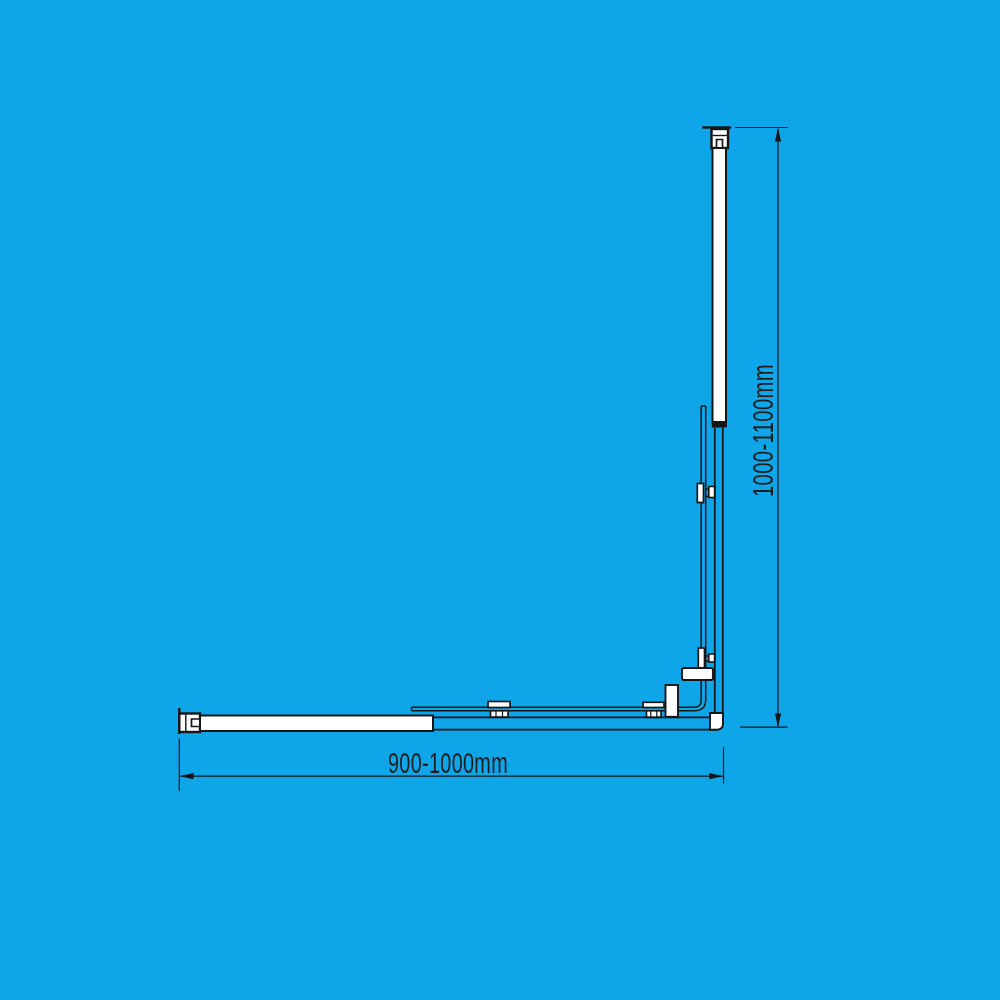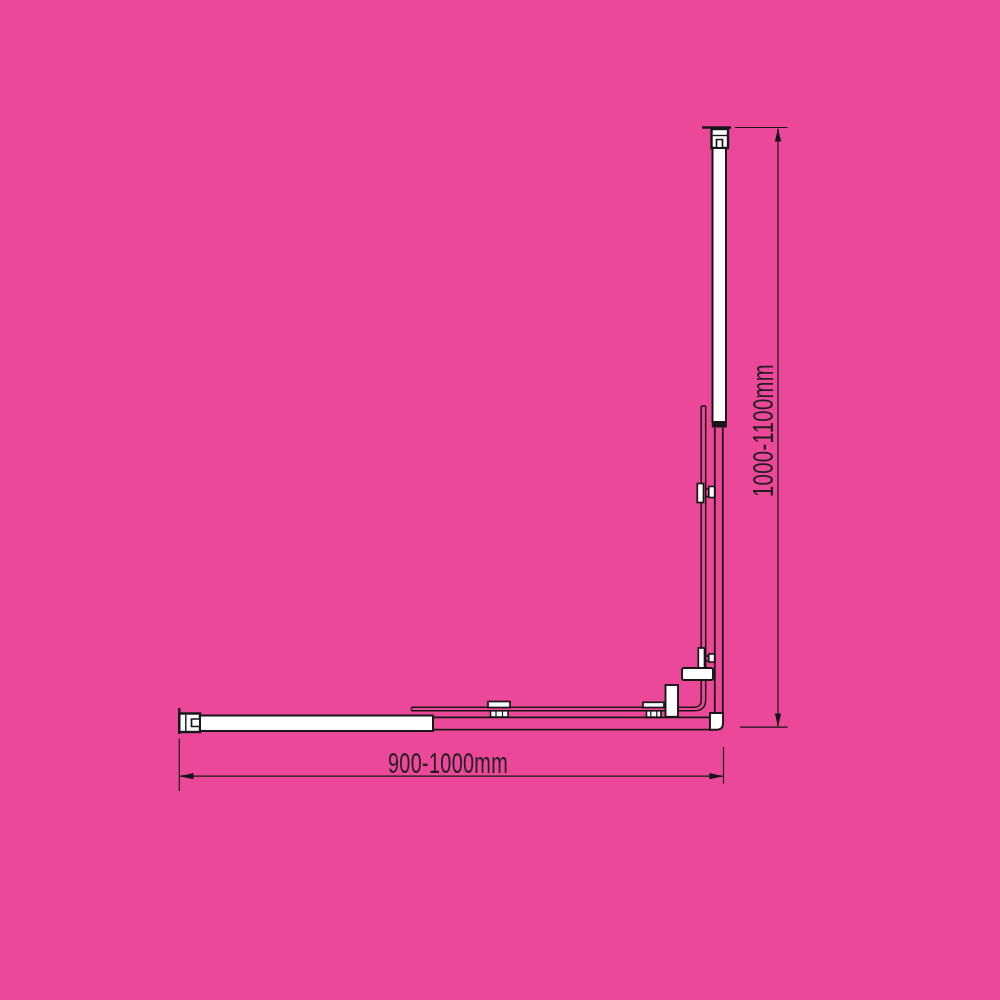--- a/index.html
+++ b/index.html
@@ -1,17 +1,17 @@
 <!DOCTYPE html>
 <html><head>
 <meta charset="utf-8">
 <style>
   html,body{margin:0;padding:0;background:#ffffff;}
   .stage{
-    width:1000px;height:1000px;background:#ec4899;position:relative;overflow:hidden;
+    width:1000px;height:1000px;background:#0ea5e9;position:relative;overflow:hidden;
     font-family:"Liberation Sans", sans-serif;
   }
   svg{display:block;}
   .ln{stroke:#161616;fill:none;}
   .part{stroke:#161616;fill:#ffffff;}
   .solid{fill:#161616;stroke:none;}
   .dim-label{
     font-family:"Liberation Sans", sans-serif;
     font-size:30px;
     fill:#1f1f1f;

